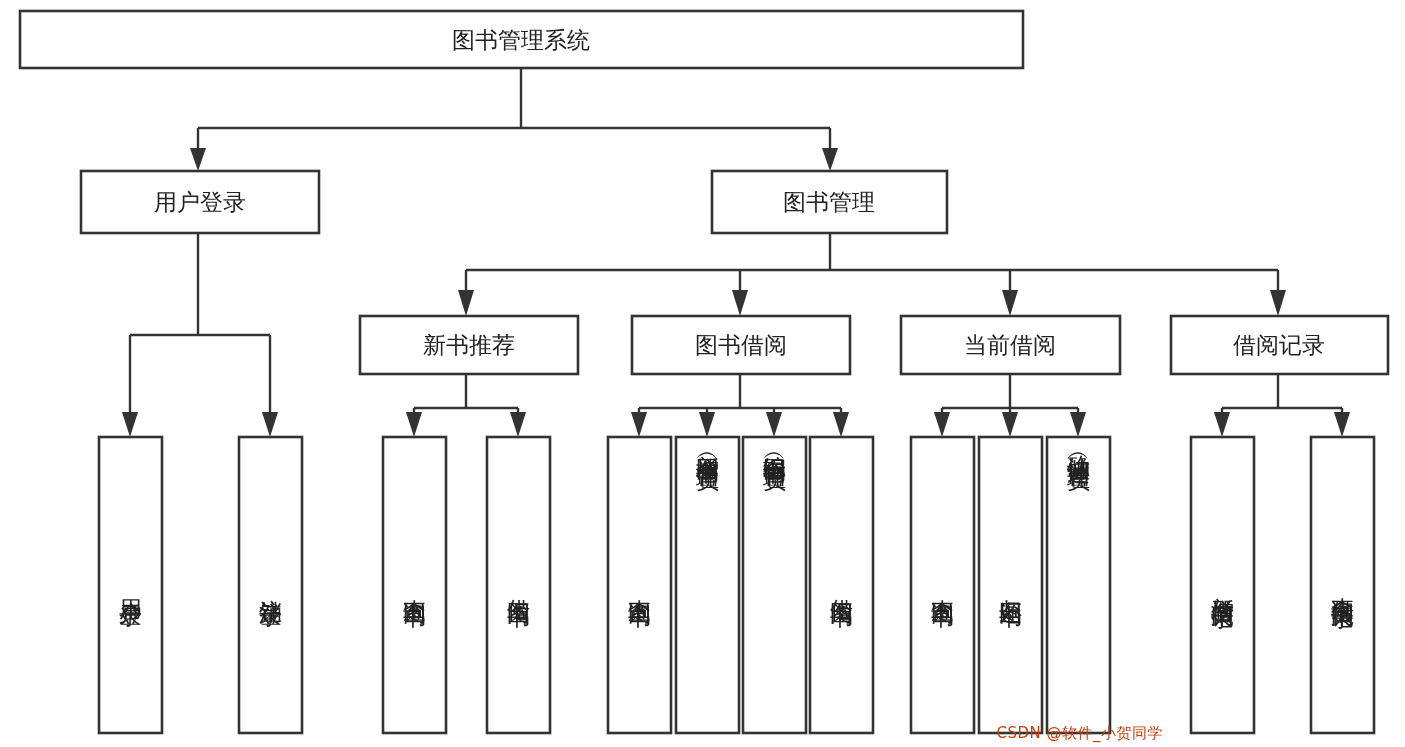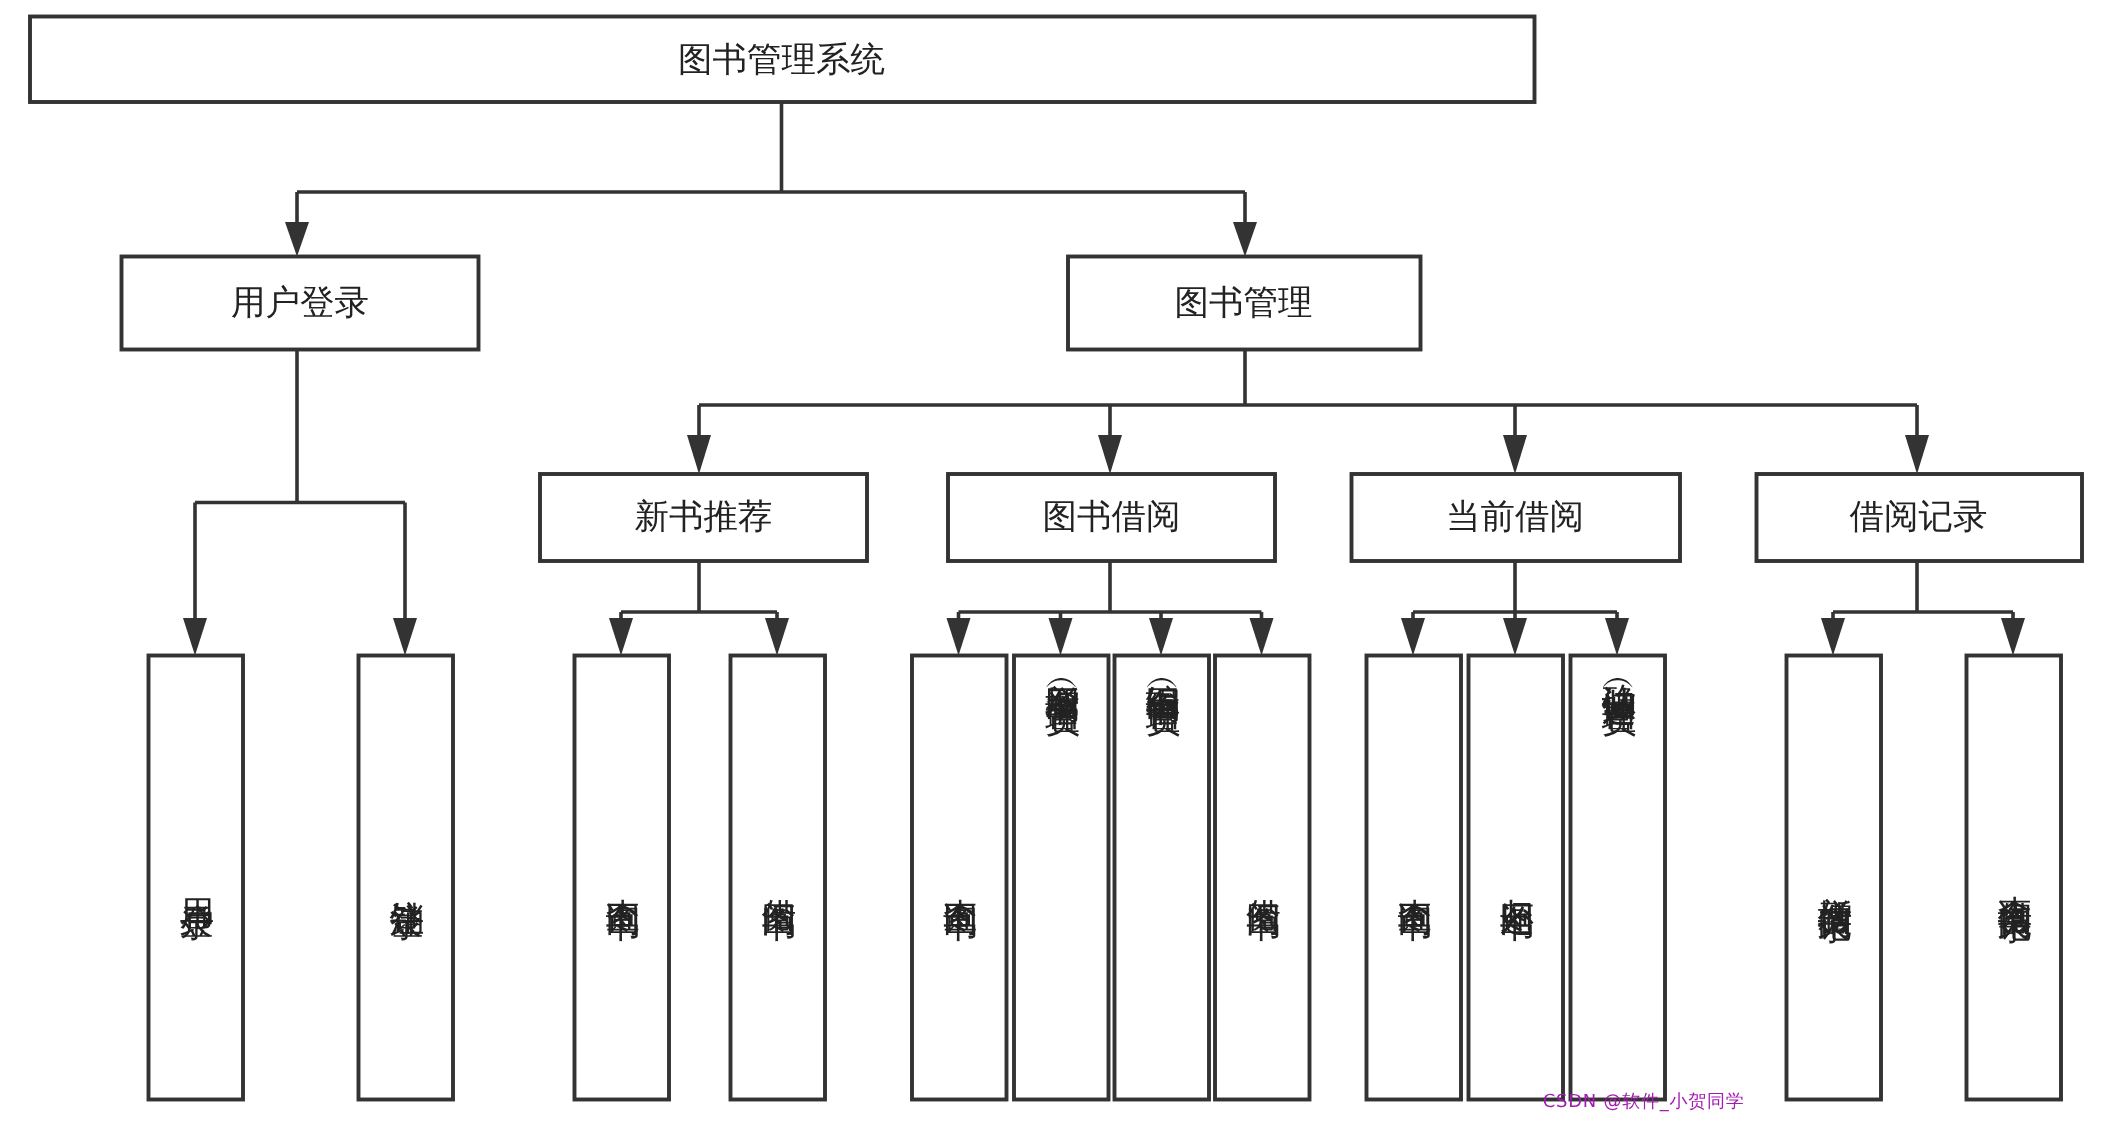--- a/index.html
+++ b/index.html
@@ -67,22 +67,22 @@
     line-height: 1.08;
     letter-spacing: 2px;
     color: #222222;
     white-space: nowrap;
   }
   .watermark {
     position: absolute;
     right: 8px;
     bottom: 4px;
     font-family: "DejaVu Sans", "Liberation Sans", sans-serif;
-    font-size: 12px;
-    color: #a21caf;
+    font-size: 15px;
+    color: #c2410c;
     letter-spacing: 0.5px;
     white-space: nowrap;
   }
 </style>
 </head>
 <body>
 
 <div id="diagram-root">
 
   <svg class="flow" viewBox="0 0 1405 747" xmlns="http://www.w3.org/2000/svg">

